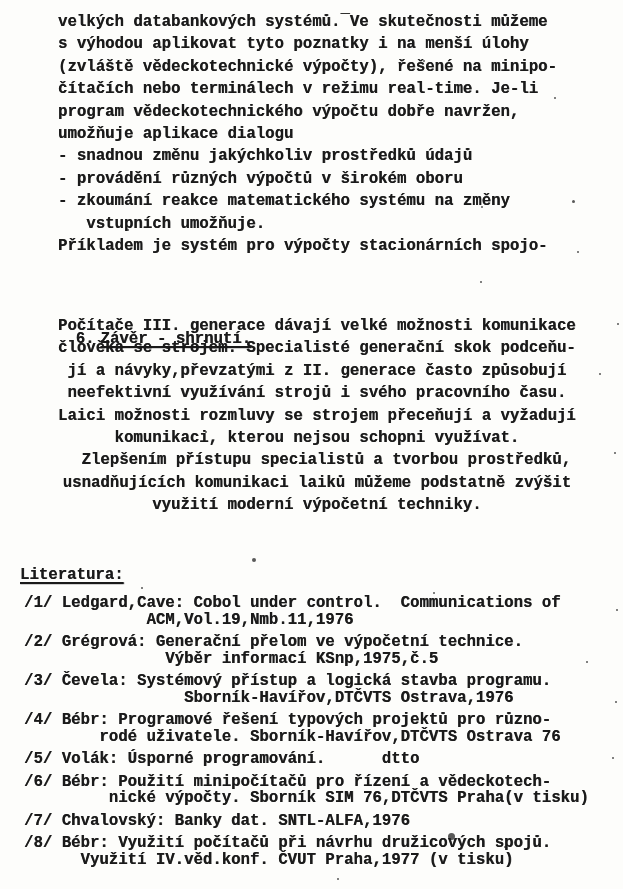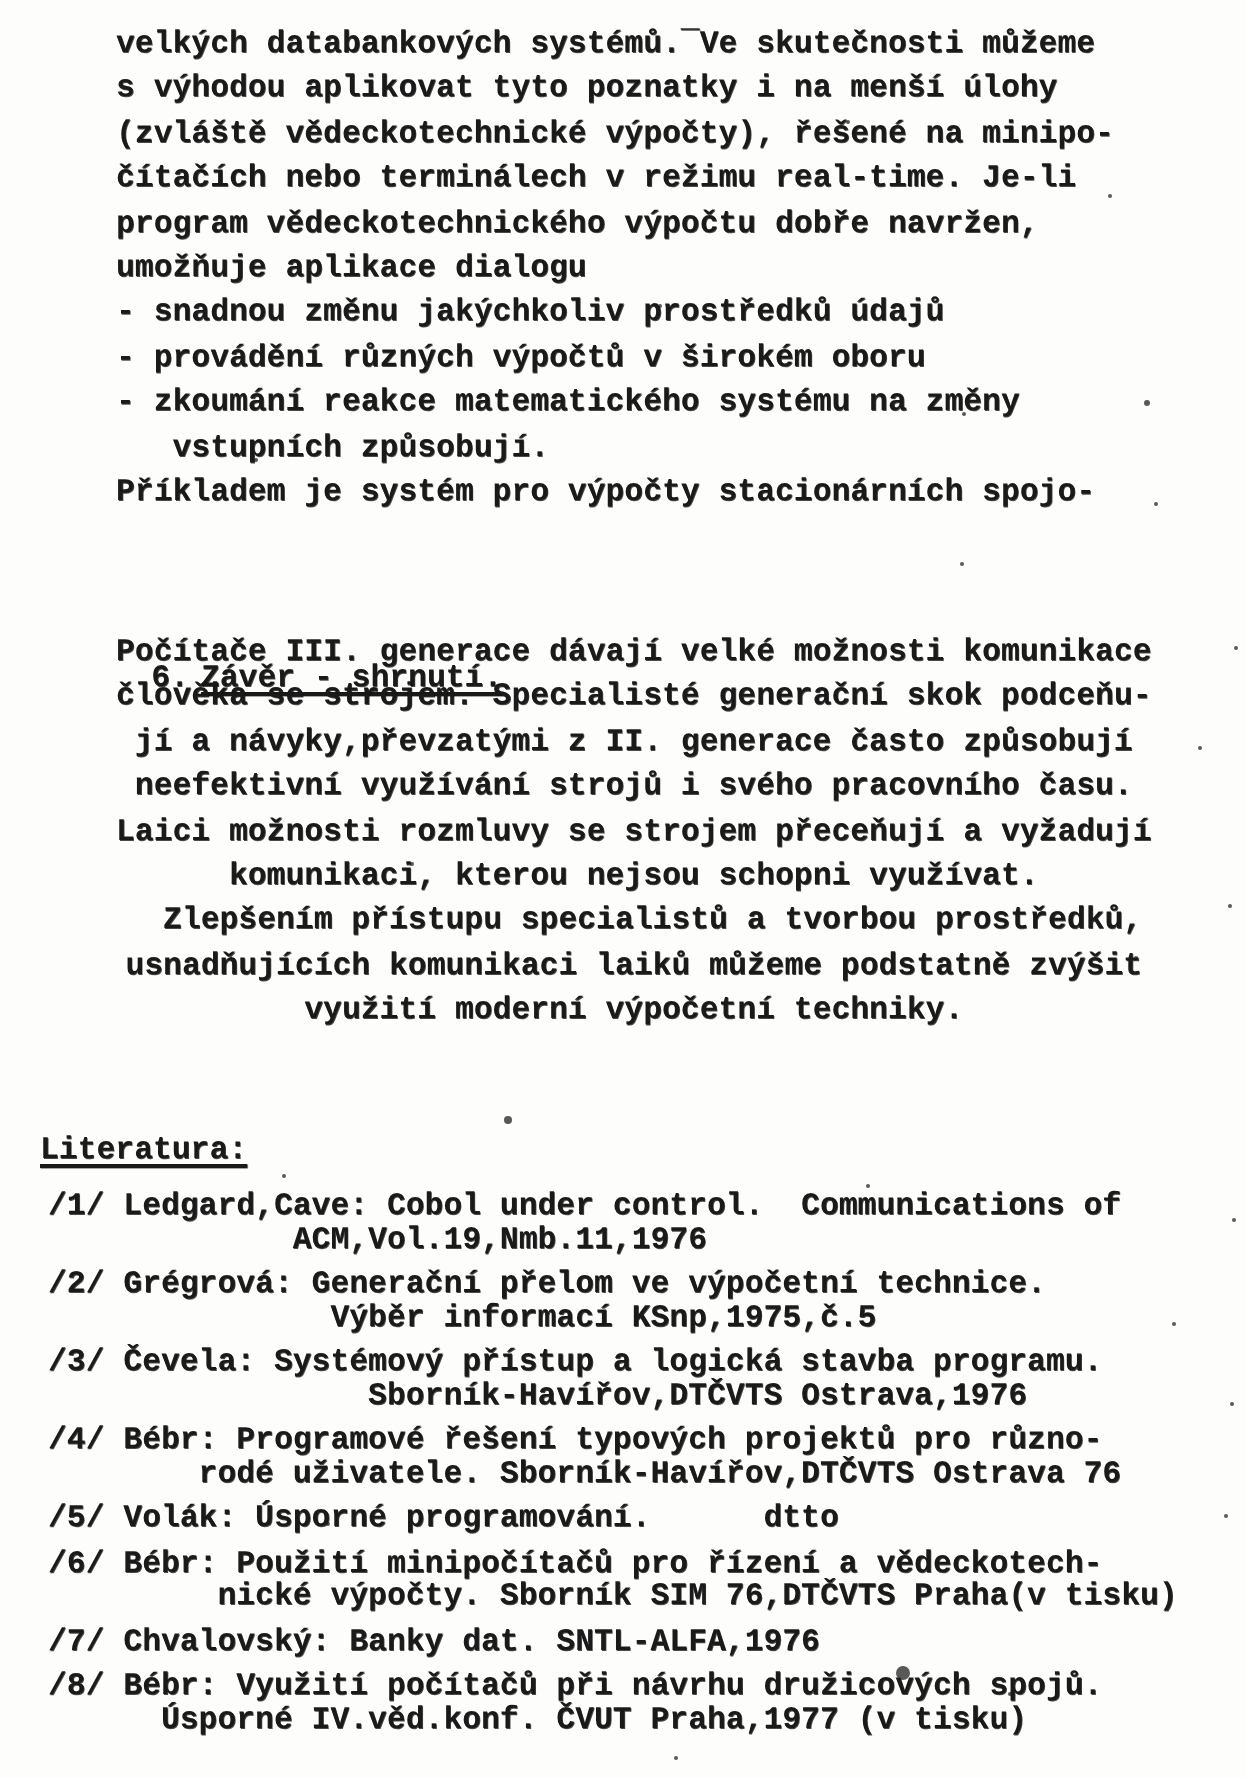--- a/index.html
+++ b/index.html
@@ -42,21 +42,21 @@
   <div class="block" id="para-intro">
     <div class="ln">velkých databankových systémů.¯Ve skutečnosti můžeme</div>
     <div class="ln">s výhodou aplikovat tyto poznatky i na menší úlohy</div>
     <div class="ln">(zvláště vědeckotechnické výpočty), řešené na minipo-</div>
     <div class="ln">čítačích nebo terminálech v režimu real-time. Je-li</div>
     <div class="ln">program vědeckotechnického výpočtu dobře navržen,</div>
     <div class="ln">umožňuje aplikace dialogu</div>
     <div class="ln">- snadnou změnu jakýchkoliv prostředků údajů</div>
     <div class="ln">- provádění různých výpočtů v širokém oboru</div>
     <div class="ln">- zkoumání reakce matematického systému na změny</div>
-    <div class="ln">   vstupních způsobují.</div>
+    <div class="ln">   vstupních umožňuje.</div>
     <div class="ln">Příkladem je systém pro výpočty stacionárních spojo-</div>
   </div>
 
   <div class="block" id="sec6-heading">
     <span class="num">6.</span><span class="underline">Závěr - shrnutí.</span>
   </div>
 
   <div class="block" id="sec6-body">
     <div class="ln">Počítače III. generace dávají velké možnosti komunikace</div>
     <div class="ln">člověka se strojem. Specialisté generační skok podceňu-</div>
@@ -93,21 +93,21 @@
     </div>
     <div class="ref">
       <div class="ln">/6/ Bébr: Použití minipočítačů pro řízení a vědeckotech-</div>
       <div class="ln">         nické výpočty. Sborník SIM 76,DTČVTS Praha(v tisku)</div>
     </div>
     <div class="ref">
       <div class="ln">/7/ Chvalovský: Banky dat. SNTL-ALFA,1976</div>
     </div>
     <div class="ref">
       <div class="ln">/8/ Bébr: Využití počítačů při návrhu družicových spojů.</div>
-      <div class="ln">      Úsporné IV.věd.konf. ČVUT Praha,1977 (v tisku)</div>
+      <div class="ln">      Využití IV.věd.konf. ČVUT Praha,1977 (v tisku)</div>
     </div>
   </div>
 
   <div id="noise">
       <span class="dot" style="left: 423px; top: 60px; width: 2px; height: 2px;"></span>
       <span class="dot" style="left: 554px; top: 97px; width: 2px; height: 2px;"></span>
       <span class="dot" style="left: 329px; top: 152px; width: 2px; height: 2px;"></span>
       <span class="dot" style="left: 572px; top: 200px; width: 3px; height: 3px;"></span>
       <span class="dot" style="left: 481px; top: 206px; width: 2px; height: 2px;"></span>
       <span class="dot" style="left: 127px; top: 229px; width: 2px; height: 2px;"></span>

